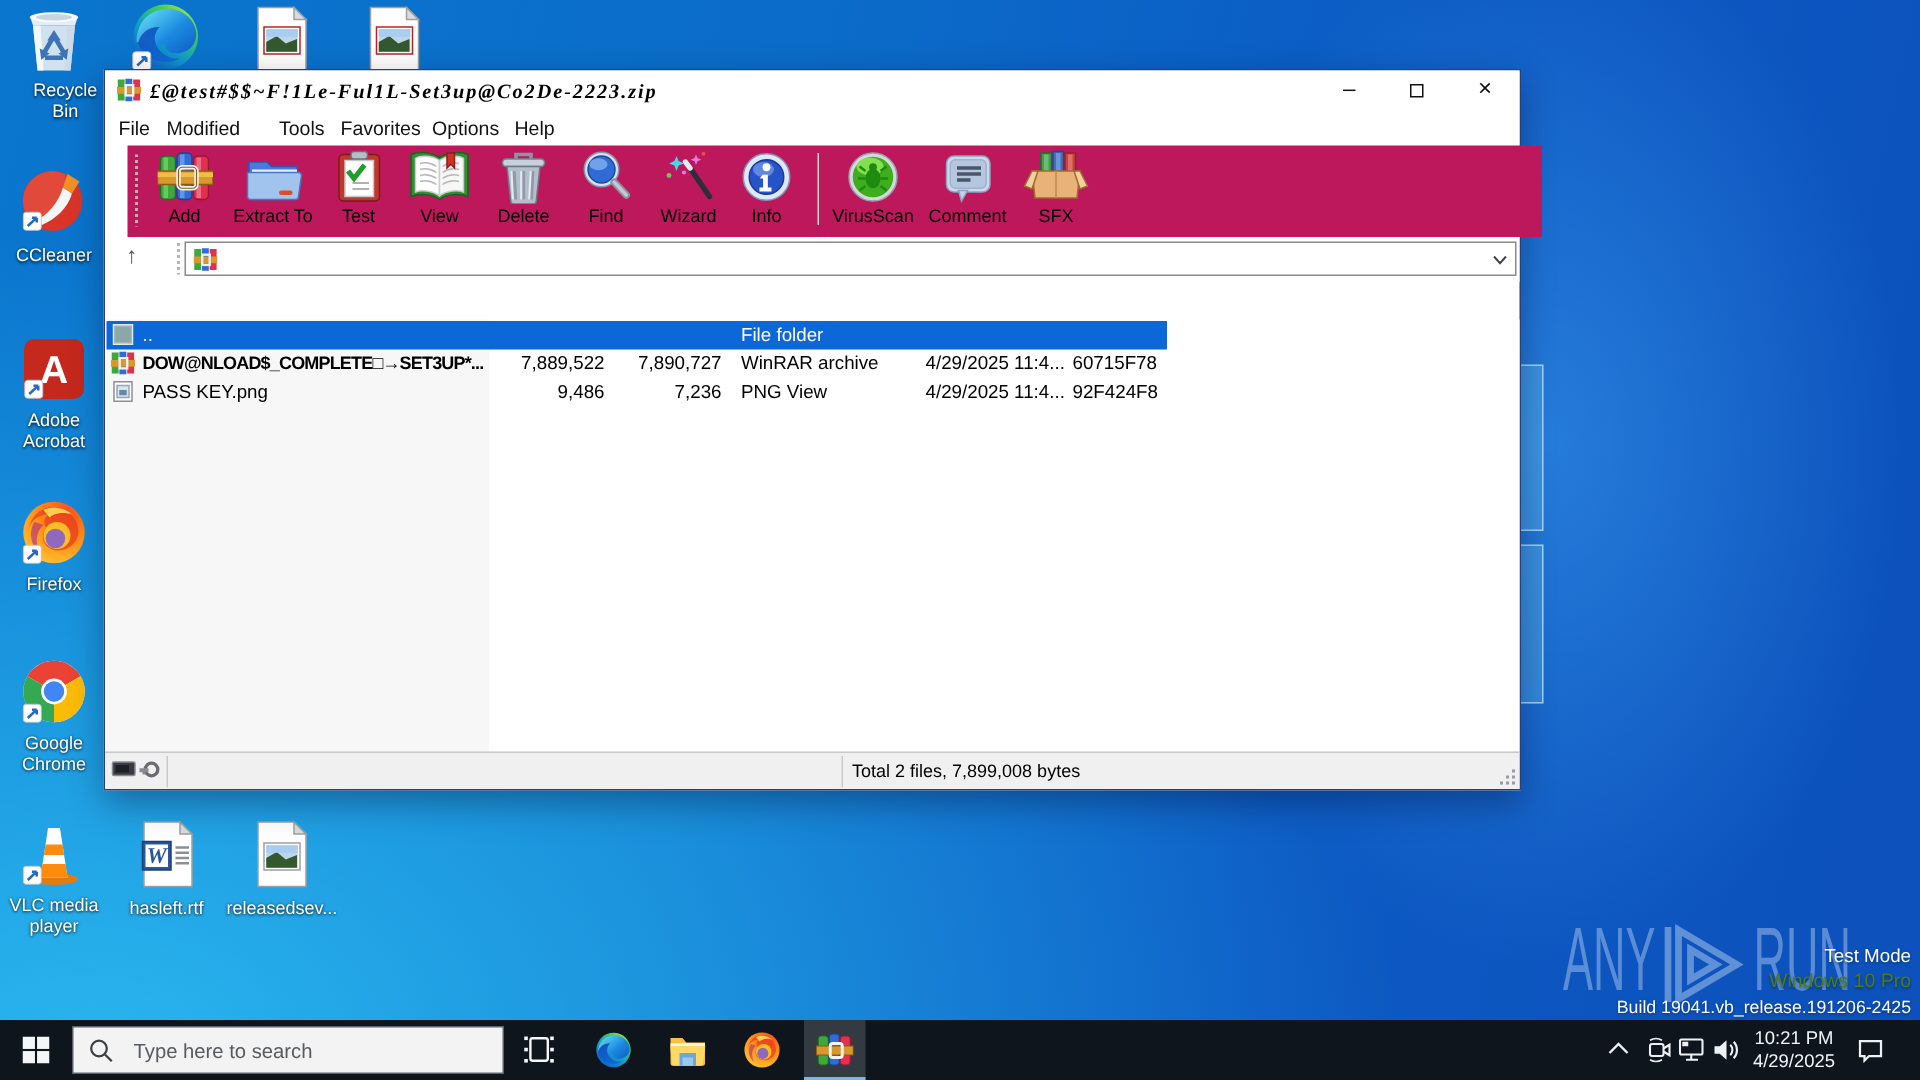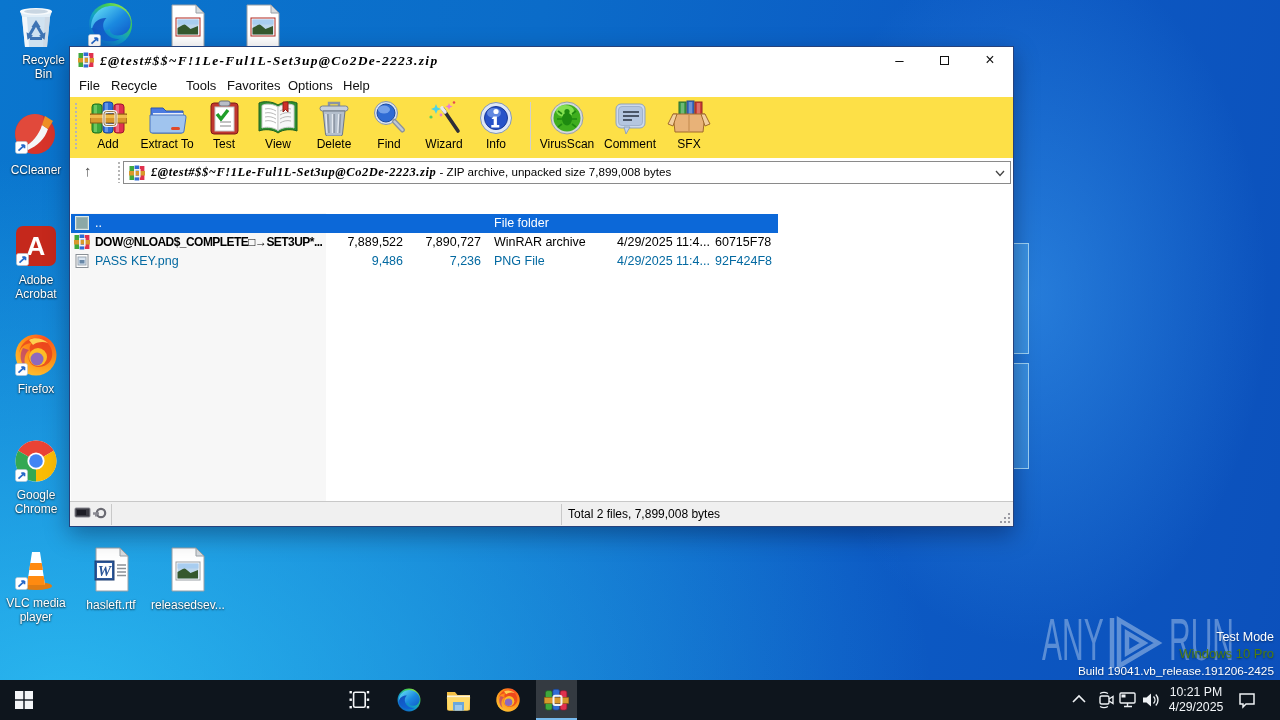--- a/index.html
+++ b/index.html
@@ -206,28 +206,28 @@
           <rect x="5.8" y="4.8" width="5" height="6.8" fill="none" stroke="#f2f2f4" stroke-width="1.6"></rect>
         </svg></div>
     <div class="abs" style="left:30px;top:6px;font-size:13.5px;letter-spacing:1.3px;color:#000;font-family:'Liberation Serif',serif;font-style:italic;font-weight:bold;white-space:nowrap;">£@test#$$~F!1Le-Ful1L-Set3up@Co2De-2223.zip</div>
     <div class="abs" style="left:807px;top:0;width:45px;height:28px;font-size:15px;color:#111;text-align:center;line-height:26px;">–</div>
     <div class="abs" style="left:852px;top:0;width:45px;height:28px;text-align:center;"><span style="display:inline-block;width:9px;height:9px;border:1px solid #111;margin-top:9px;"></span></div>
     <div class="abs" style="left:898px;top:0;width:44px;height:28px;font-size:16px;color:#111;text-align:center;line-height:26px;">×</div>
   </div>
 
   <div class="abs" style="left:0;top:28px;width:100%;height:22px;background:#fff;font-size:13px;color:#111;">
     <span class="abs" style="left:9px;top:3px;">File</span>
-    <span class="abs" style="left:41px;top:3px;">Recycle</span>
+    <span class="abs" style="left:41px;top:3px;">Modified</span>
     <span class="abs" style="left:116px;top:3px;">Tools</span>
     <span class="abs" style="left:157px;top:3px;">Favorites</span>
     <span class="abs" style="left:218px;top:3px;">Options</span>
     <span class="abs" style="left:273px;top:3px;">Help</span>
   </div>
 
-  <div class="abs" id="toolbar" style="left:0;top:50px;width:100%;height:61px;background:#fde047;padding-left:17px;">
+  <div class="abs" id="toolbar" style="left:15px;top:50px;width:100%;height:61px;background:#be185d;padding-left:17px;">
     <div class="abs" style="left:5px;top:6px;width:2px;height:48px;background-image:repeating-linear-gradient(to bottom,#b5b5b5 0 2px,transparent 2px 4px);"></div>
     <div class="abs" style="left:460px;top:5px;width:1px;height:48px;background:#d0d0d0;"></div>
 
     <div class="tbtn" style="left:10px;">
       <svg width="37" height="36" viewBox="0 0 37 36">
         <rect x="2" y="4" width="10" height="29" rx="3" fill="#3fa83c" stroke="#1e7020"></rect>
         <path d="M4 5 h3 v27 h-3 Z" fill="#7fd470" opacity="0.7"></path>
         <rect x="13" y="2" width="10" height="31" rx="3" fill="#2f6cd4" stroke="#1a4494"></rect>
         <path d="M15 3 h3 v29 h-3 Z" fill="#7aa8ec" opacity="0.7"></path>
         <rect x="24" y="4" width="10" height="29" rx="3" fill="#e0314e" stroke="#9e1430"></rect>
@@ -359,21 +359,20 @@
     <div class="abs" style="left:14px;top:4px;width:18px;height:18px;color:#555;font-size:15px;">↑</div>
     <div class="abs" style="left:48px;top:4px;width:2px;height:21px;background-image:repeating-linear-gradient(to bottom,#b5b5b5 0 2px,transparent 2px 4px);"></div>
     <div class="abs" style="left:53px;top:3px;width:888px;height:23px;background:#fff;border:1px solid #8a8a8a;">
       <div class="abs" style="left:5px;top:3px;width:16px;height:16px;"><svg width="16" height="16" viewBox="0 0 16 16">
             <rect x="0.5" y="1" width="4.6" height="14" fill="#3fa83c"></rect>
             <rect x="5.6" y="0.5" width="4.6" height="15" fill="#2f6cd4"></rect>
             <rect x="10.8" y="1" width="4.6" height="14" fill="#e0314e"></rect>
             <rect x="0" y="6" width="16" height="4.5" fill="#d8982c"></rect>
             <rect x="5.8" y="4.8" width="5" height="6.8" fill="none" stroke="#f2f2f4" stroke-width="1.6"></rect>
           </svg></div>
-      <div class="abs" style="left:27px;top:3px;font-size:11.6px;color:#000;white-space:nowrap;"><span style="font-family:'Liberation Serif',serif;font-style:italic;font-weight:bold;font-size:12.5px;letter-spacing:0.55px;">£@test#$$~F!1Le-Ful1L-Set3up@Co2De-2223.zip</span> - ZIP archive, unpacked size 7,899,008 bytes</div>
       <svg class="abs" style="right:5px;top:8px;" width="10" height="7" viewBox="0 0 10 7">
           <path d="M1 1 L5 5.5 L9 1" fill="none" stroke="#444" stroke-width="1.3"></path>
         </svg>
     </div>
   </div>
 
 
   <div class="abs" style="left:0;top:166px;width:943px;height:288px;background:#fff;">
     <div class="abs" style="left:1px;top:0;width:255px;height:288px;background:#f7f7f7;"></div>
 
@@ -395,30 +394,30 @@
             <rect x="5.8" y="4.8" width="5" height="6.8" fill="none" stroke="#f2f2f4" stroke-width="1.6"></rect>
           </svg></span>
       <span class="abs" style="left:24px;top:2px;font-weight:bold;font-size:12px;letter-spacing:-0.55px;">DOW@NLOAD$_COMPLETE□→SET3UP*...</span>
       <span class="abs" style="left:256px;top:2px;width:76px;text-align:right;">7,889,522</span>
       <span class="abs" style="left:336px;top:2px;width:74px;text-align:right;">7,890,727</span>
       <span class="abs" style="left:423px;top:2px;">WinRAR archive</span>
       <span class="abs" style="left:546px;top:2px;">4/29/2025 11:4...</span>
       <span class="abs" style="left:644px;top:2px;">60715F78</span>
     </div>
 
-    <div class="abs" style="left:1px;top:39px;width:940px;height:19px;color:#0369a1;font-size:12.5px;">
+    <div class="abs" style="left:1px;top:39px;width:940px;height:19px;color:#000000;font-size:12.5px;">
       <span class="abs" style="left:4px;top:2px;width:14px;height:14px;"><svg width="14" height="14" viewBox="0 0 14 14">
             <rect x="1" y="0.5" width="12" height="13" fill="#fff" stroke="#8a9096"></rect>
             <rect x="3" y="3" width="8" height="8" fill="#d8e4f0" stroke="#98a4b0"></rect>
             <rect x="4.5" y="6" width="5" height="3.5" fill="#6888a8"></rect>
           </svg></span>
       <span class="abs" style="left:24px;top:2px;">PASS KEY.png</span>
       <span class="abs" style="left:256px;top:2px;width:76px;text-align:right;">9,486</span>
       <span class="abs" style="left:336px;top:2px;width:74px;text-align:right;">7,236</span>
-      <span class="abs" style="left:423px;top:2px;">PNG File</span>
+      <span class="abs" style="left:423px;top:2px;">PNG View</span>
       <span class="abs" style="left:546px;top:2px;">4/29/2025 11:4...</span>
       <span class="abs" style="left:644px;top:2px;">92F424F8</span>
     </div>
   </div>
 
   <div class="abs" style="left:0;top:454px;width:943px;height:25px;background:#f0f0f0;border-top:1px solid #c8c8c8;font-size:12px;color:#000;">
     <span class="abs" style="left:4px;top:3px;width:38px;height:16px;"><svg width="38" height="16" viewBox="0 0 38 16">
           <rect x="1" y="3" width="15" height="9" rx="1" fill="#3a3a42" stroke="#8a8a92"></rect>
           <rect x="3" y="5" width="9" height="5" fill="#1e1e26"></rect>
           <circle cx="27" cy="8" r="4.2" fill="none" stroke="#6a6a72" stroke-width="2.2"></circle>
@@ -442,20 +441,27 @@
 
 <div class="abs" id="taskbar" style="left:0;top:680px;width:1280px;height:40px;background:#0e151d;">
 
   <svg class="abs" style="left:15px;top:11px;" width="18" height="18" viewBox="0 0 18 18">
     <rect x="0" y="0" width="8.3" height="8.3" fill="#f4f6f8"></rect>
     <rect x="9.7" y="0" width="8.3" height="8.3" fill="#f4f6f8"></rect>
     <rect x="0" y="9.7" width="8.3" height="8.3" fill="#f4f6f8"></rect>
     <rect x="9.7" y="9.7" width="8.3" height="8.3" fill="#f4f6f8"></rect>
   </svg>
 
+  <div class="abs" style="left:48px;top:4px;width:288px;height:32px;background:#f3f3f3;border:1px solid #5e6268;">
+    <svg class="abs" style="left:10px;top:7px;" width="17" height="17" viewBox="0 0 17 17">
+      <circle cx="7" cy="7" r="5.2" fill="none" stroke="#3c4044" stroke-width="1.5"></circle>
+      <path d="M11 11 l4.5 4.5" stroke="#3c4044" stroke-width="1.5"></path>
+    </svg>
+    <span class="abs" style="left:40px;top:8px;font-size:13.5px;color:#575b60;">Type here to search</span>
+  </div>
 
   <svg class="abs" style="left:349px;top:9px;" width="22" height="22" viewBox="0 0 22 22">
     <g fill="#f4f6f8">
       <rect x="0.5" y="2" width="2.4" height="2.4"></rect>
         <rect x="0.5" y="9.5" width="2.4" height="2.4"></rect>
         <rect x="0.5" y="17" width="2.4" height="2.4"></rect>
       <rect x="17.8" y="2" width="2.4" height="2.4"></rect>
         <rect x="17.8" y="9.5" width="2.4" height="2.4"></rect>
         <rect x="17.8" y="17" width="2.4" height="2.4"></rect>
     </g>

